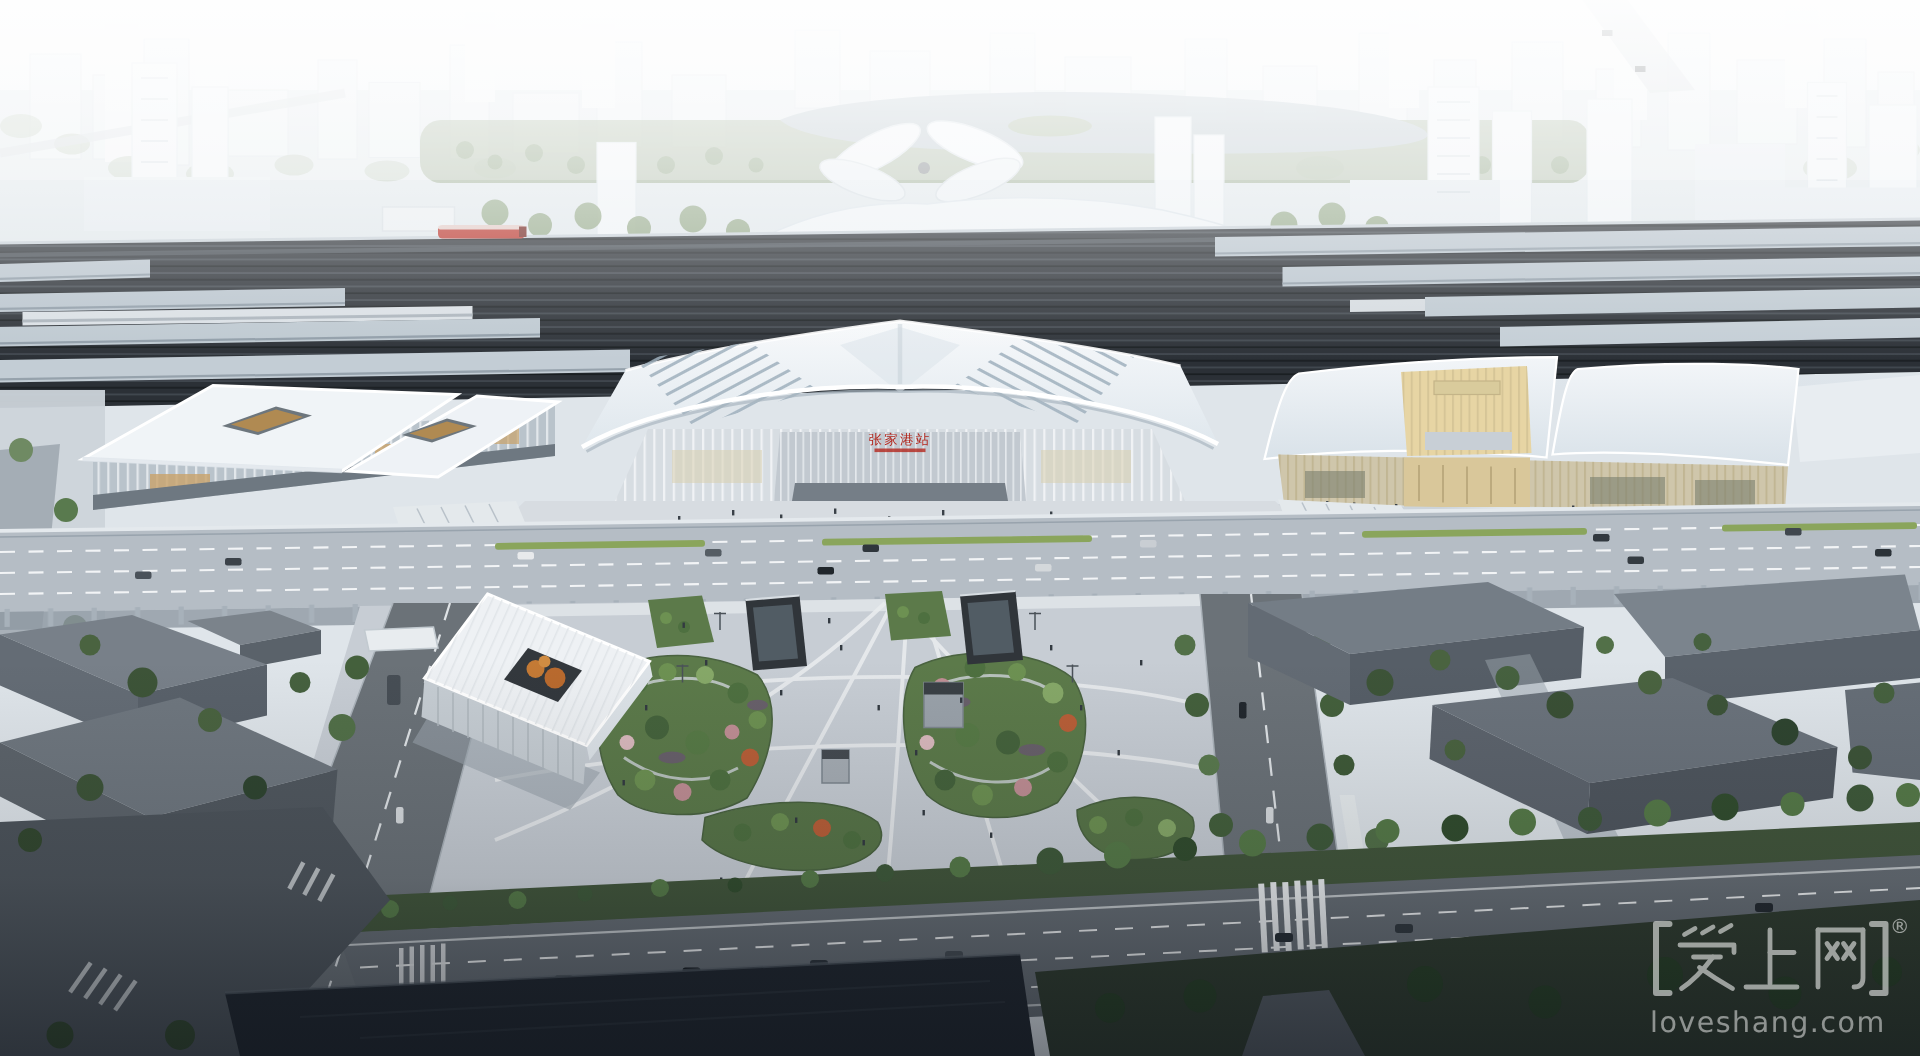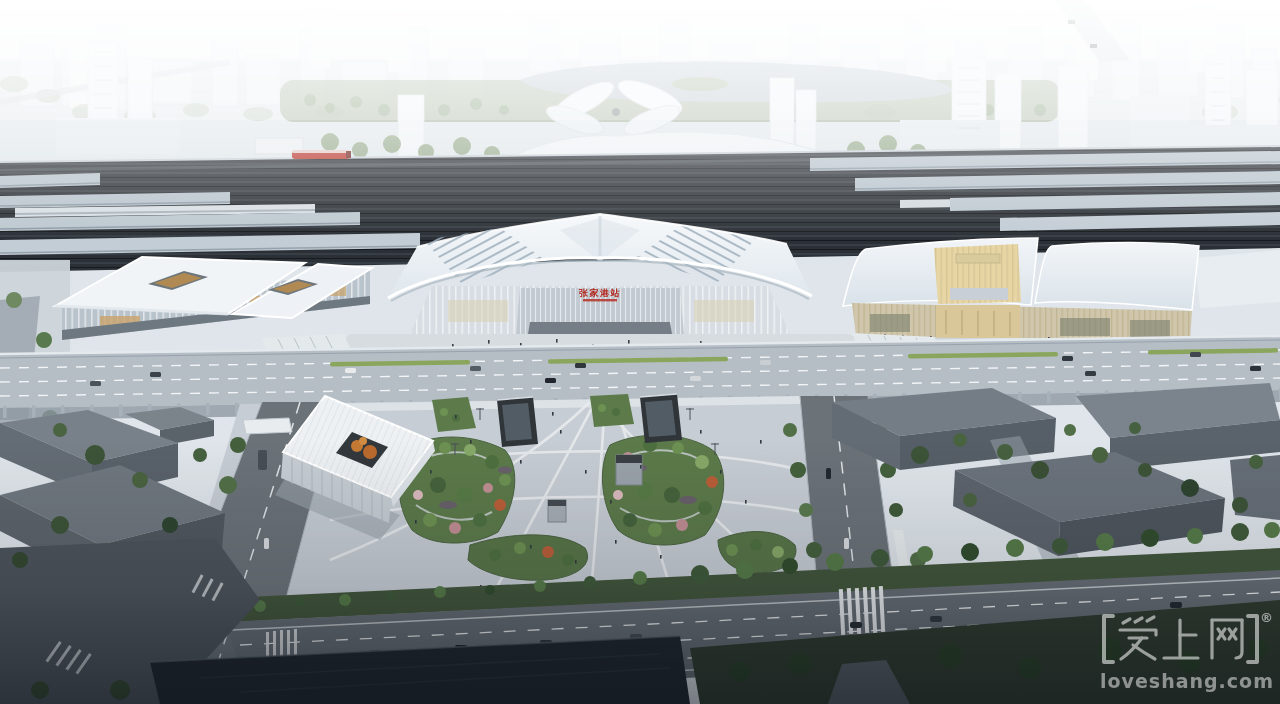--- a/index.html
+++ b/index.html
@@ -1,16 +1,16 @@
 <!DOCTYPE html>
 <html><head>
 <meta charset="utf-8">
 <style>
   html,body{margin:0;padding:0;background:#dfe5ea;}
-  .stage{position:relative;width:1280px;height:704px;overflow:hidden;font-family:"DejaVu Sans",sans-serif;font-weight:bold;}
+  .stage{position:relative;width:1280px;height:704px;overflow:hidden;font-family:"DejaVu Sans",sans-serif;}
   svg{display:block;}
   text{font-family:"DejaVu Sans",sans-serif;}
   .wm-stroke{stroke:#ffffff;stroke-linecap:round;stroke-linejoin:round;fill:none;}
 </style>
 </head>
 <body>
 
 <div class="stage">
 <svg width="1280" height="704" viewBox="0 0 1280 704">
   <defs>

